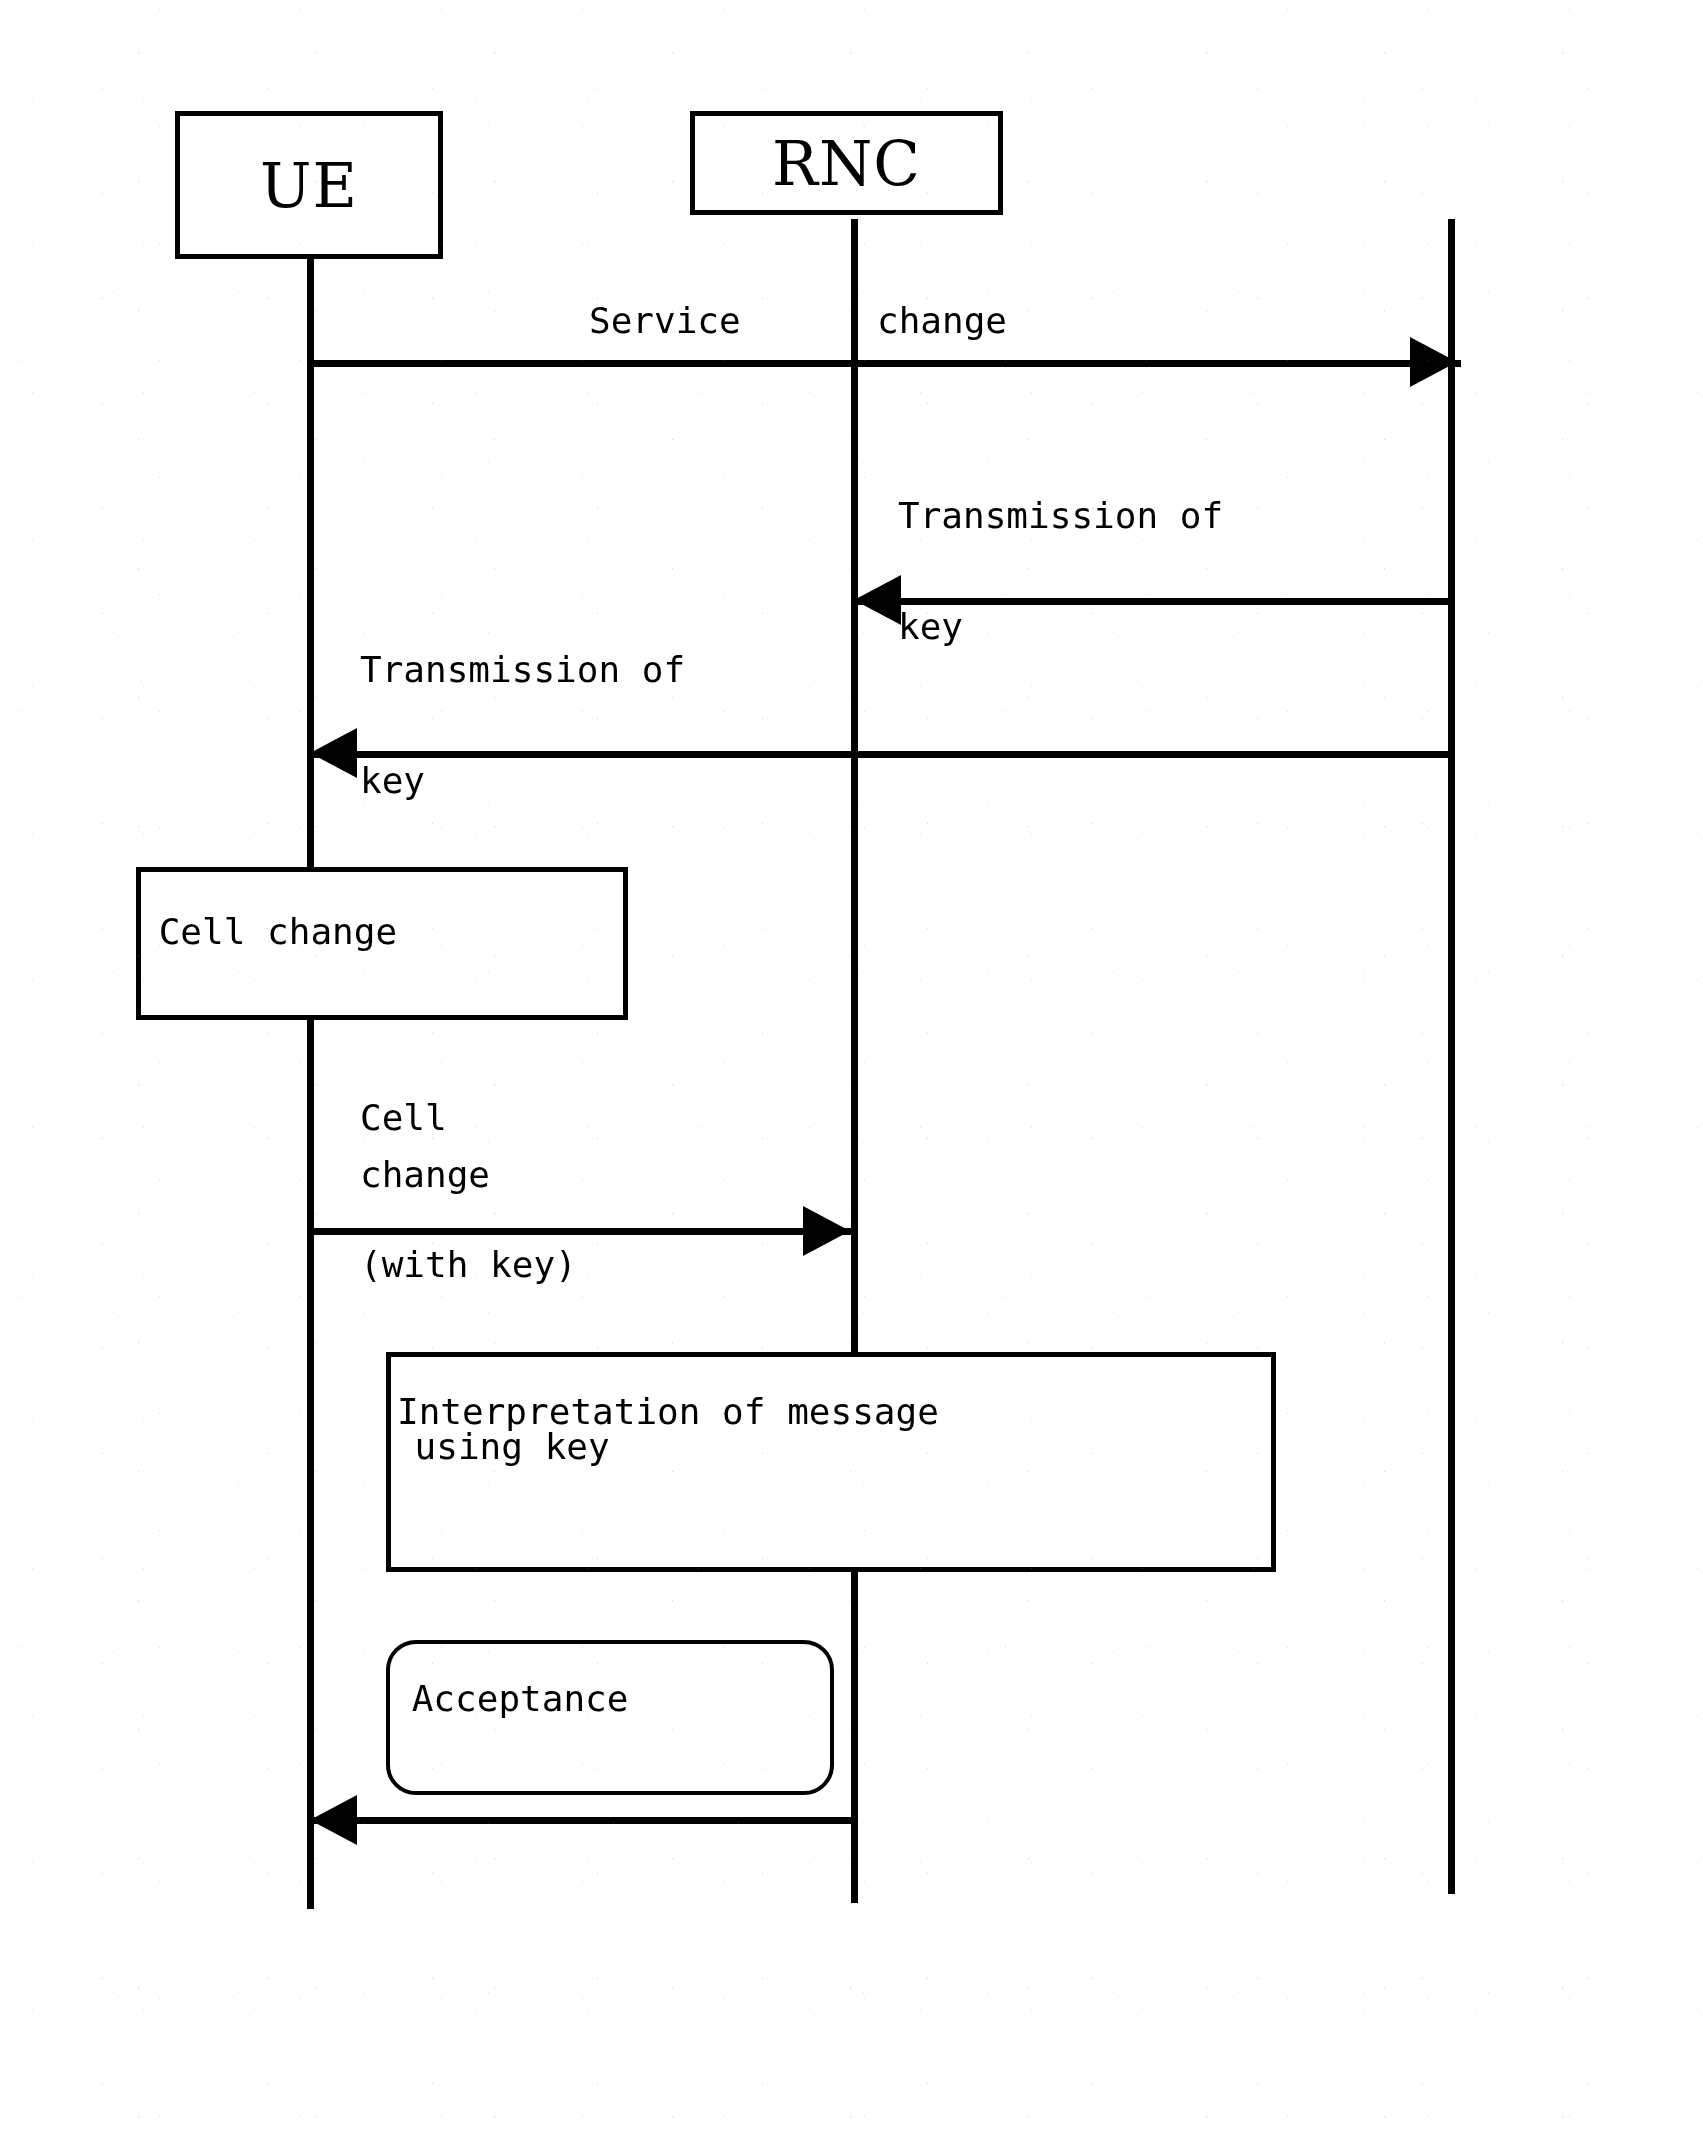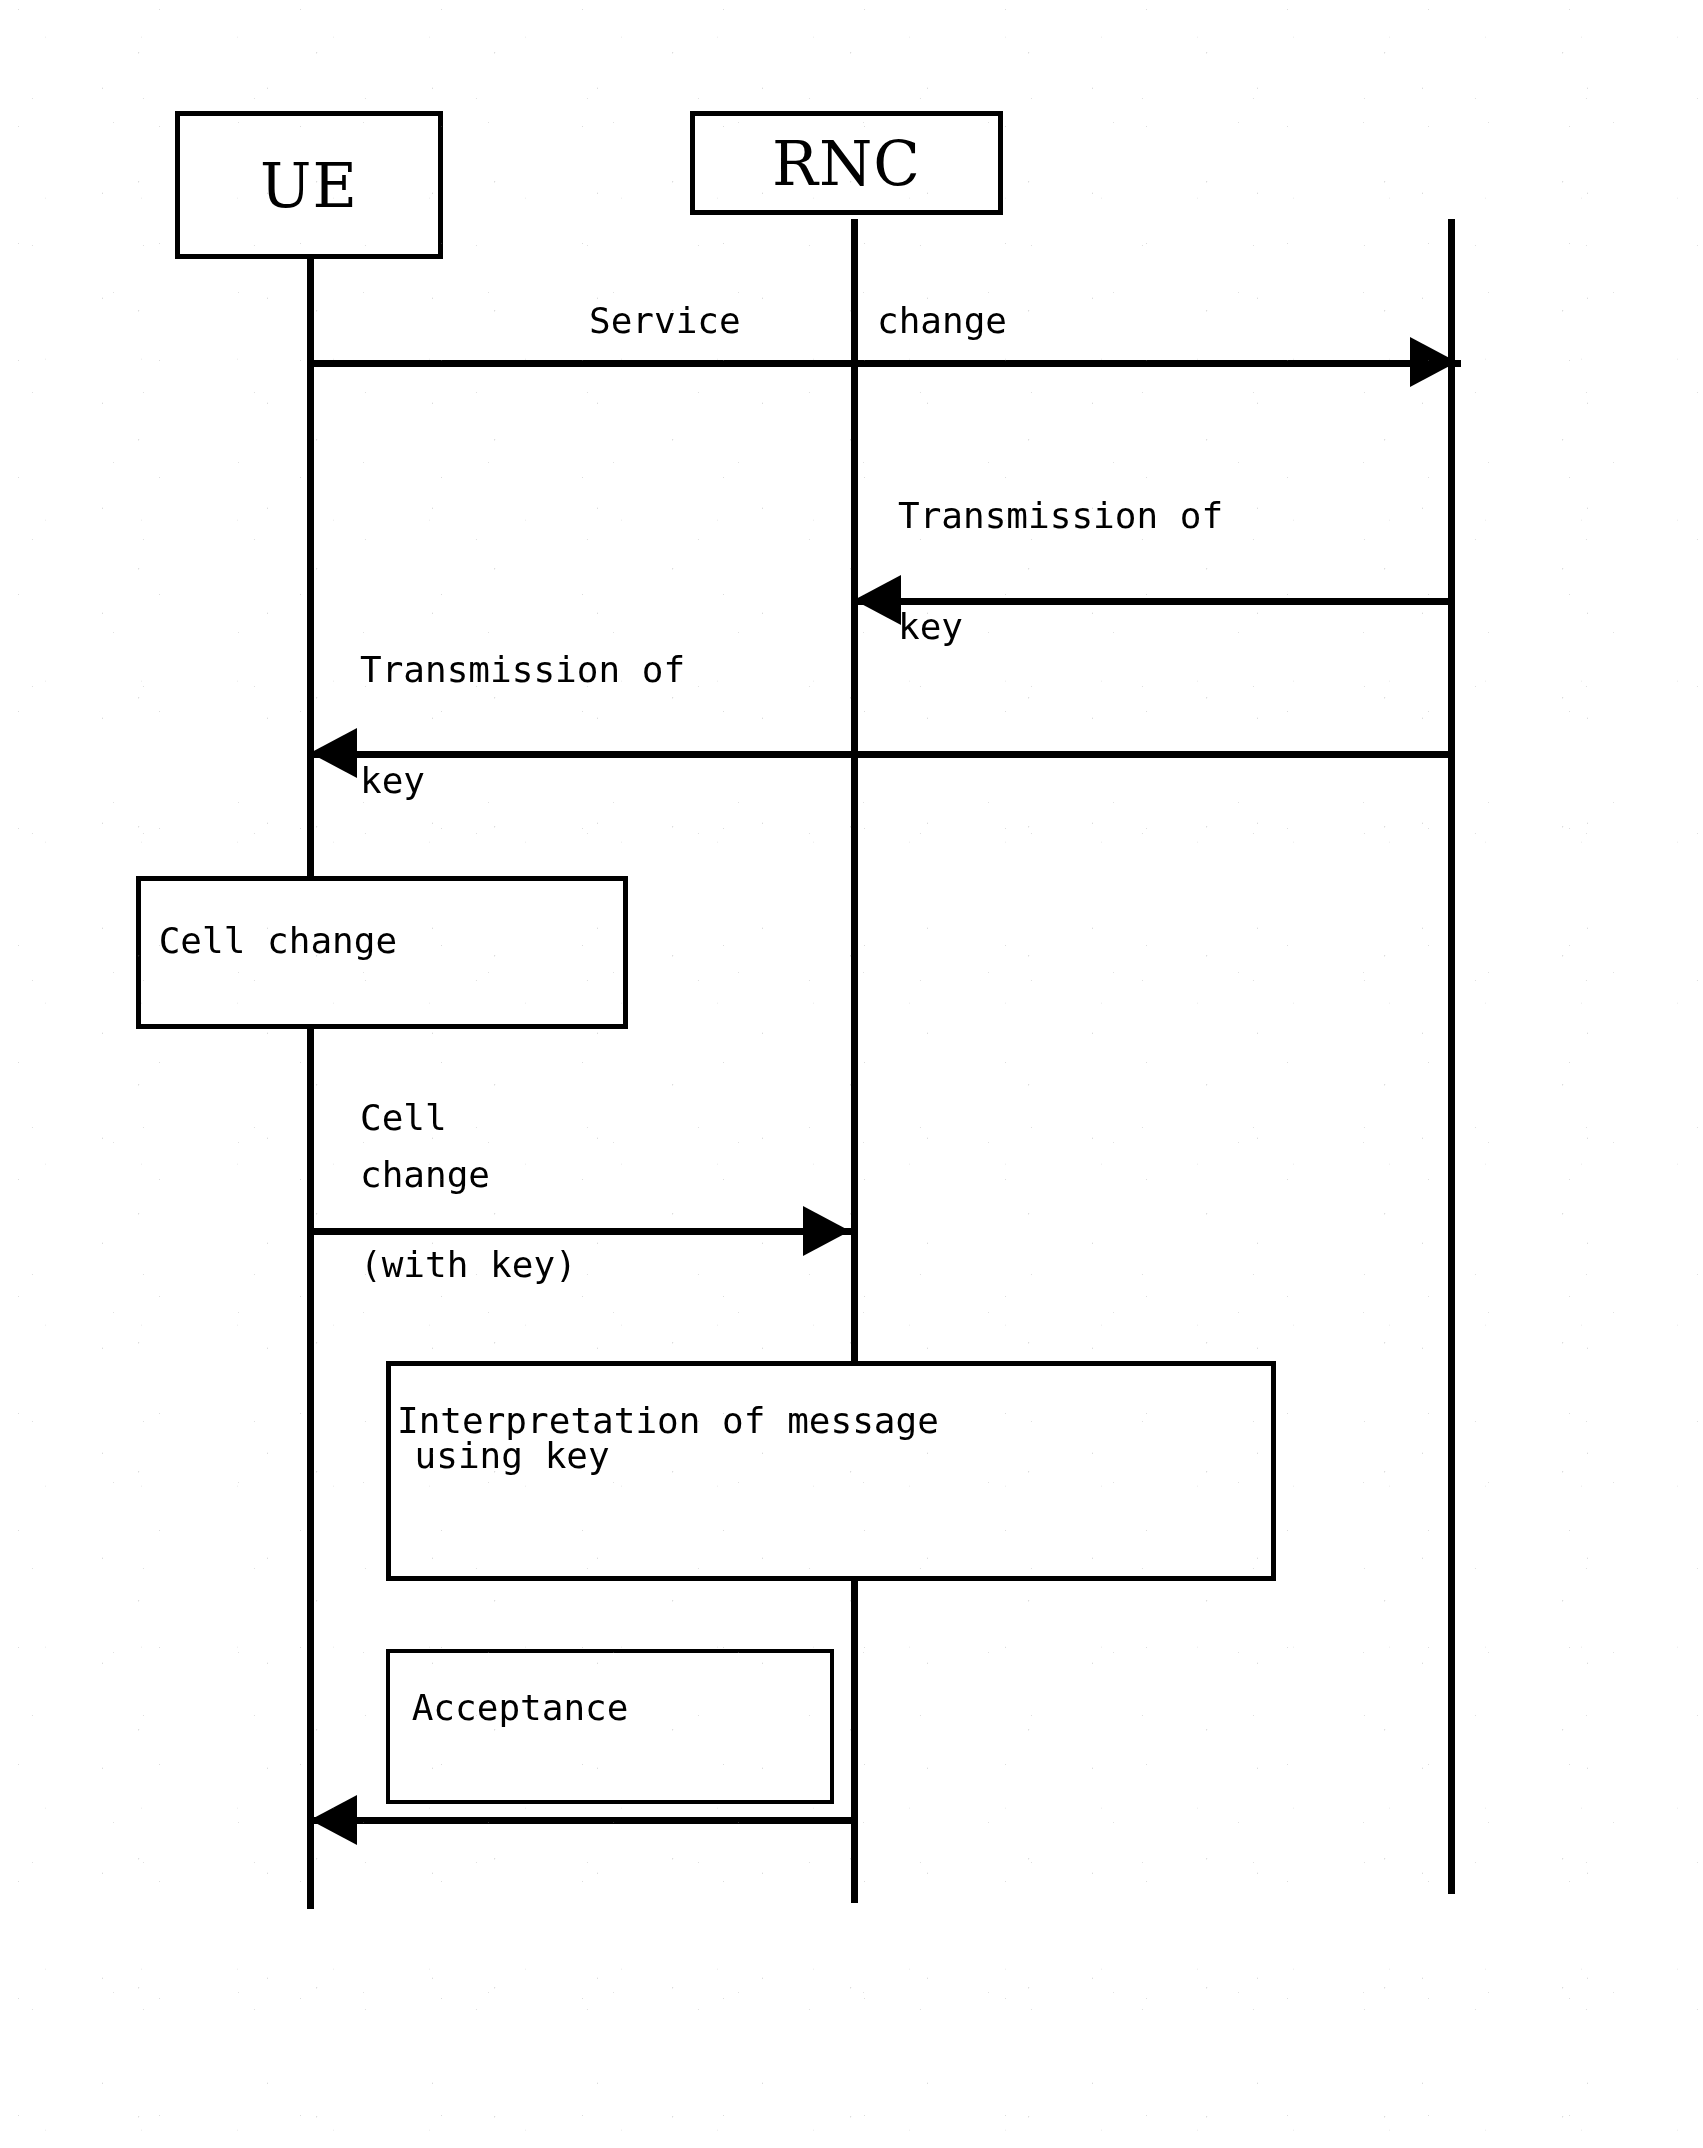--- a/index.html
+++ b/index.html
@@ -77,24 +77,24 @@
     z-index: 5;
     background: transparent;
   }
   
   .note-box {
     position: absolute;
     box-sizing: border-box;
     border: 5.9px solid #000000;
     background: #ffffff;
     z-index: 7;
-    margin-top: 9px;
   }
   .note-box.thin {
     border-width: 4.9px;
+    border-radius: 30px;
   }
   .note-text {
     position: absolute;
     font-family: "DejaVu Sans Mono", monospace;
     font-size: 36px;
     line-height: 1.30;
     color: #000000;
     white-space: pre;
   }
   

